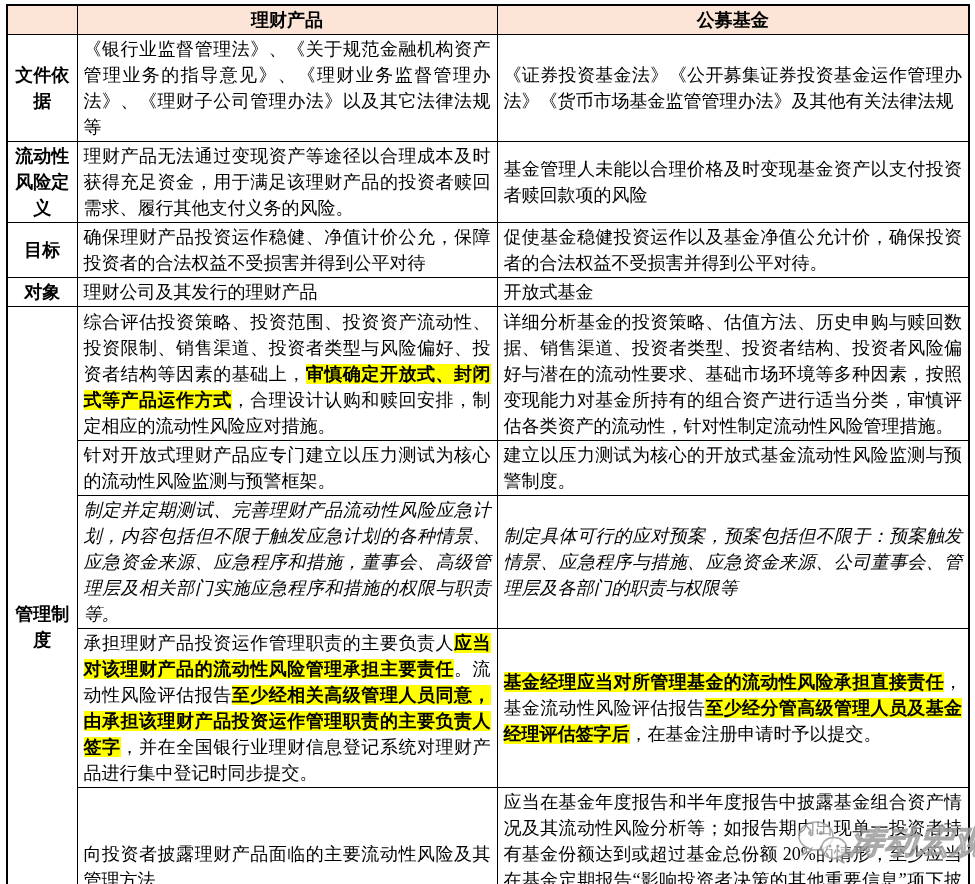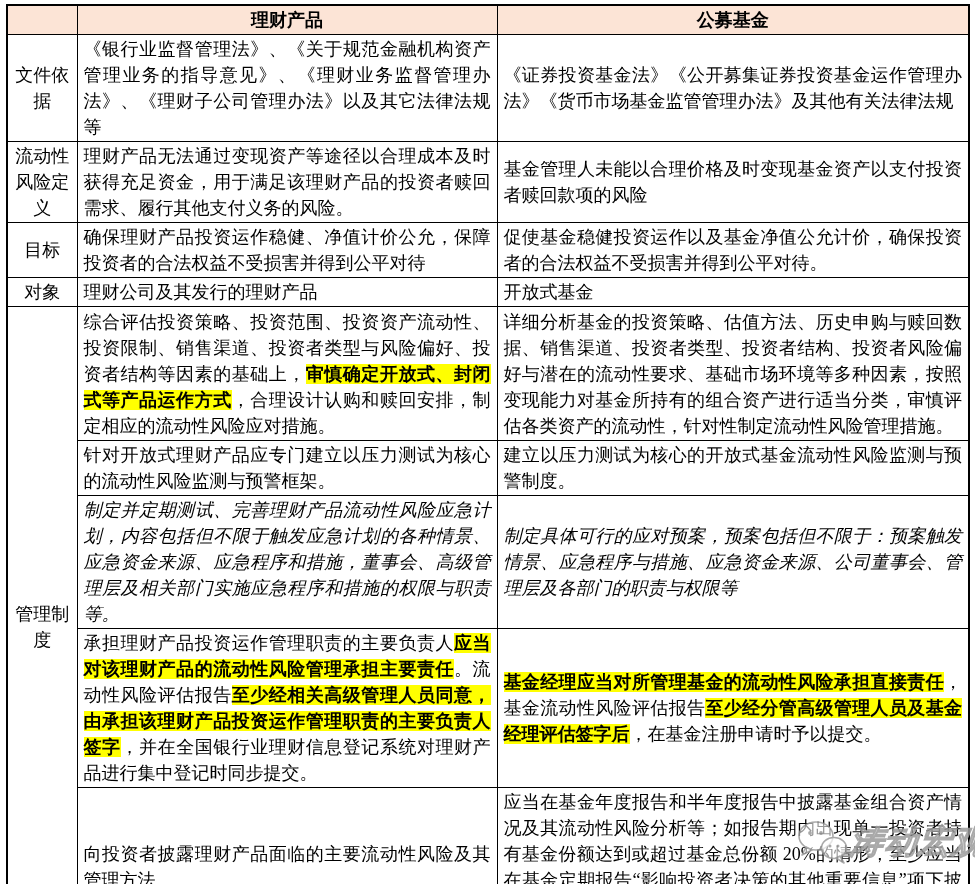--- a/index.html
+++ b/index.html
@@ -35,20 +35,21 @@
     background:var(--header-bg);
     font-weight:bold;
     font-size:20px;
     text-align:center;
     padding:2px;
   }
   td.label{
     text-align:center;
     padding:1px 4px;
     font-size:18px;
+    font-weight:bold;
   }
   td.body{
     text-align:justify;
   }
   .hl{
     background:var(--hl);
     font-weight:bold;
   }
   
   tr.rh-header{height:16px;}

